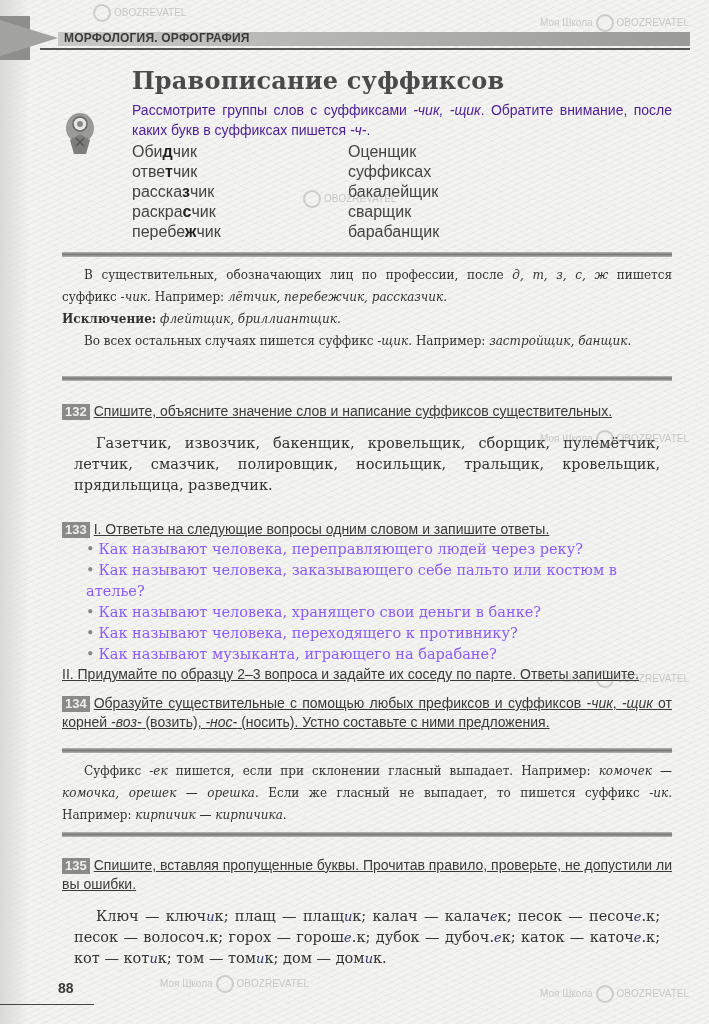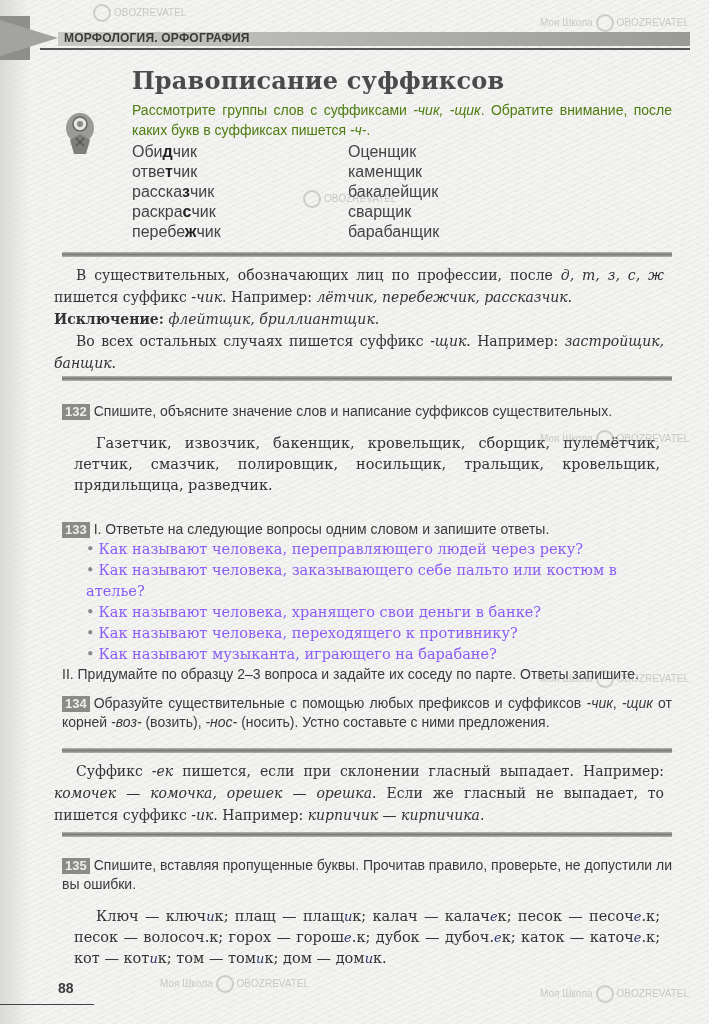--- a/index.html
+++ b/index.html
@@ -41,44 +41,44 @@
   }
   .page-title {
     position: absolute; left: 132px; top: 66px; font-size: 24px; font-weight: bold;
     color: #4a4a4a; letter-spacing: 0.2px;
   }
   .mascot {
     position: absolute; left: 62px; top: 108px; width: 36px; height: 50px;
   }
   .intro {
     position: absolute; left: 132px; top: 100px; width: 540px; font-size: 14px;
-    line-height: 20px; color: #4d7c0f; text-align: justify;
+    line-height: 20px; color: #4c1d95; text-align: justify;
   }
   .word-cols {
     position: absolute; left: 132px; top: 142px; width: 400px; font-size: 16px; line-height: 20px;
     color: #444;
   }
   .word-col { position: absolute; top: 0; }
   .word-col.c1 { left: 0; } .word-col.c2 { left: 216px; }
   .word-col div { white-space: nowrap; }
   .word-col b { color: #222; }
   .rule-bar {
     position: absolute; left: 62px; width: 610px; height: 5px;
     background: linear-gradient(180deg, #b5b5b2, #7a7a77, #b5b5b2);
   }
   .rule-text {
-    position: absolute; left: 54px; width: 610px; font-size: 14px; line-height: 22px;
+    position: absolute; left: 62px; width: 610px; font-size: 12px; line-height: 22px;
     color: #333; text-align: justify;
   }
   .rule-text p { margin: 0; text-indent: 22px; }
   .rule-text p.noindent { text-indent: 0; }
   .ex {
     position: absolute; left: 62px; width: 610px;
   }
-  .ex-head { font-size: 14px; line-height: 19px; color: #3a3a3a; text-align: justify; }
+  .ex-head { font-size: 14px; line-height: 19px; color: #3a3a3a; text-align: justify; text-decoration: underline; }
   .ex-num {
     display: inline-block; background: #8a8a87; color: #eee; font-weight: bold;
     font-size: 13px; padding: 0 3px; margin-right: 4px; line-height: 16px;
   }
   .ex-body { font-size: 14.5px; line-height: 21px; color: #333; text-align: justify; }
   .ex-body p { margin: 12px; }
   .ex-body p.ind { text-indent: 22px; }
   .bullets { margin: 0; padding: 0 0 0 24px; list-style: none; }
   .bullets li { font-size: 14.5px; line-height: 21px; color: #8b5cf6; }
   .bullets li::before { content: "\2022"; color: #888; margin-right: 4px; }
@@ -128,21 +128,21 @@
 <div class="word-cols sans">
   <div class="word-col c1">
     <div><span>Оби</span><b>д</b><span>чик</span></div>
     <div><span>отве</span><b>т</b><span>чик</span></div>
     <div><span>расска</span><b>з</b><span>чик</span></div>
     <div><span>раскра</span><b>с</b><span>чик</span></div>
     <div><span>перебе</span><b>ж</b><span>чик</span></div>
   </div>
   <div class="word-col c2">
     <div>Оценщик</div>
-    <div>каменщик</div>
+    <div>суффиксах</div>
     <div>бакалейщик</div>
     <div>сварщик</div>
     <div>барабанщик</div>
   </div>
 </div>
 
 <div class="rule-bar" style="top:252px"></div>
 <div class="rule-text serif" style="top:264px">
   <p><span>В существительных, обозначающих лиц по профессии, после </span><i>д, т, з, с, ж</i><span> пишется суффикс </span><i>-чик</i><span>. Например: </span><i>лётчик, перебежчик, рассказчик</i><span>.</span></p>
   <p class="noindent"><b>Исключение:</b> <i>флейтщик, бриллиантщик</i>.</p>

